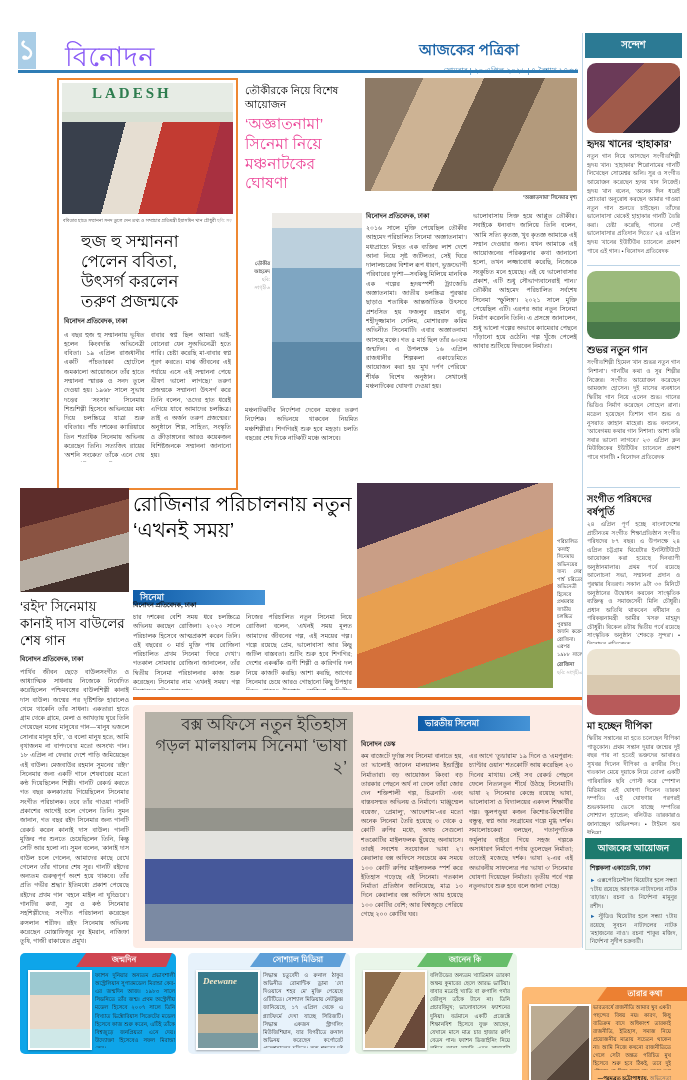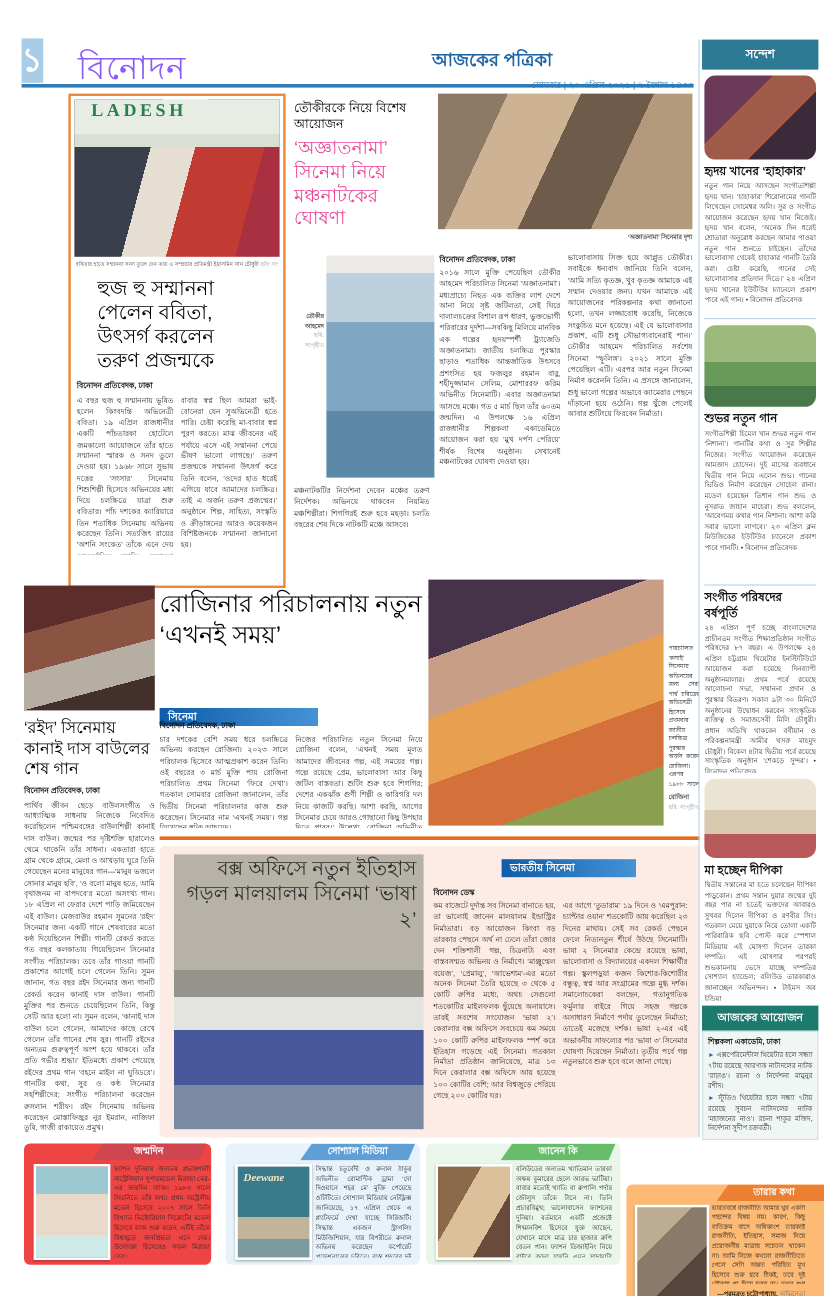--- a/index.html
+++ b/index.html
@@ -7,21 +7,21 @@
         font-family:"Liberation Sans","DejaVu Sans",sans-serif;overflow:hidden;}
   .abs{position:absolute;}
   .photo{background-size:cover;overflow:hidden;}
   .bt{font-size:6.2px;line-height:1.5;text-align:justify;color:#262626;overflow:hidden;}
   .byl{font-size:6.4px;font-weight:bold;color:#101010;}
   .cap{font-size:5.2px;color:#4a4a4a;}
   .credit{color:#979797;}
   
   .pageno{background:#a9cde6;color:#fff;font-size:27px;font-weight:bold;text-align:center;line-height:37px;}
   .section{font-size:27px;color:#8b5cf6;letter-spacing:.5px;}
-  .masthead{font-size:15px;font-weight:bold;color:#1f66a8;text-align:left;}
+  .masthead{font-size:15px;font-weight:bold;color:#1f66a8;text-align:center;}
   .dateline{font-size:7.4px;color:#2e7cb5;text-align:right;margin-top:2px;}
   .rule{background:#2e7cb5;}
   
   .label-bar{background:linear-gradient(90deg,#0f5ca8,#4593d6);color:#fff;font-weight:bold;
              font-size:8.6px;line-height:15px;padding-left:7px;}
   .ribbon{position:absolute;top:0;right:4px;width:96px;height:14px;color:#fff;font-weight:bold;
           font-size:8px;line-height:14px;text-align:center;
           clip-path:polygon(10px 0,100% 0,calc(100% - 6px) 100%,0 100%);}
   .bbox{height:101px;border-radius:5px;}
   .framed{border:2px solid #fff;box-shadow:0 1px 2px rgba(0,0,0,.3);}
@@ -46,21 +46,21 @@
   .ph-rozina{background:linear-gradient(160deg,#473349 0 24%,#c99e86 24% 42%,#e8a050 42% 62%,#d4703a 62% 82%,#8aa050 82%);}
   .ph-bhasha{background:linear-gradient(180deg,#b6b2a8 0 42%,#94948c 42% 52%,#e3e3df 52% 64%,#46589a 64% 84%,#7b8aa3 84%);}
   .ph-hriday{background:linear-gradient(135deg,#6b3a58 0 35%,#a05a4a 35% 65%,#3a2a3a 65%);}
   .ph-couple{background:linear-gradient(180deg,#9cba7c 0 45%,#6a9a5a 45% 75%,#49794a 75%);}
   .ph-family{background:linear-gradient(180deg,#ece4d2 0 40%,#d9c9b0 40% 70%,#b85a5a 70%);}
   .ph-miranda{background:linear-gradient(180deg,#9cc9d1 0 30%,#e9d9c9 30% 75%,#cfe8e8 75%);}
   .ph-poster{background:linear-gradient(180deg,#3a7a8a 0 55%,#c2b49a 55% 80%,#7a9aa0 80%);}
   .ph-akshay{background:linear-gradient(120deg,#8a6a4a 0 35%,#dcc09a 35% 70%,#6a4a3a 70%);}
   .ph-param{background:linear-gradient(135deg,#bcac93 0 35%,#8a7a6a 35% 68%,#55453a 68%);}
   .ovl-green{color:#2e7d4f;font-family:"Liberation Serif","DejaVu Serif",serif;
-             font-weight:bold;font-size:15px;letter-spacing:3px;}
+             font-weight:bold;font-size:15px;letter-spacing:3px;margin-left:16px;}
   .ovl-cream{color:#f2e7c8;font-family:"Liberation Serif","DejaVu Serif",serif;
              font-style:italic;font-weight:bold;font-size:9px;}
 </style>
 </head>
 <body>
 
 <div class="page">
 
   <div class="abs pageno" style="left:18px;top:32px;width:18px;height:37px">১০</div>
   <div class="abs section" style="left:65px;top:36px">বিনোদন</div>
@@ -159,21 +159,21 @@
         <span class="bullet">►</span>
         <span>এক্সপেরিমেন্টাল থিয়েটার হলে সন্ধ্যা ৭টায় রয়েছে আরণ্যক নাট্যদলের নাটক ‘রাঢ়াঙ’। রচনা ও নির্দেশনা মামুনুর রশীদ।</span>
       </div>
       <div class="aj-i">
         <span class="bullet">►</span>
         <span>স্টুডিও থিয়েটার হলে সন্ধ্যা ৭টায় রয়েছে সুবচন নাট্যদলের নাটক ‘মহাজনের নাও’। রচনা শাকুর মজিদ, নির্দেশনা সুদীপ চক্রবর্তী।</span>
       </div>
     </div>
   </div>
 
-  <div class="abs bbox" style="left:20px;top:953px;width:156px;background:#ef4444">
+  <div class="abs bbox" style="left:20px;top:953px;width:156px;background:#0ea5e9">
     <div class="ribbon" style="background:#cf4550">জন্মদিন</div>
     <div class="photo ph-miranda framed abs" style="left:8px;top:17px;width:60px;height:76px"></div>
     <div class="bt abs" style="left:75px;top:18px;width:80px;height:77px;font-size:5.4px">ফ্যাশন দুনিয়ার অন্যতম প্রভাবশালী অস্ট্রেলিয়ান সুপারমডেল মিরান্ডা কের-এর জন্মদিন আজ। ১৯৮৩ সালে সিডনিতে তাঁর জন্ম। প্রথম অস্ট্রেলীয় মডেল হিসেবে ২০০৭ সালে তিনি বিখ্যাত ভিক্টোরিয়াস সিক্রেটের মডেল হিসেবে কাজ শুরু করেন, এটিই তাঁকে বিশ্বজুড়ে জনপ্রিয়তা এনে দেয়। উদ্যোক্তা হিসেবেও সফল মিরান্ডা কের।</div>
   </div>
 
   <div class="abs bbox" style="left:188px;top:953px;width:162px;background:#e7f2fb">
     <div class="ribbon" style="background:#5e9fd8">সোশ্যাল মিডিয়া</div>
     <div class="photo ph-poster framed abs" style="left:8px;top:17px;width:60px;height:76px;position:absolute">
       <span class="ovl-cream" style="position:absolute;left:5px;top:4px">Deewane</span>
     </div>

